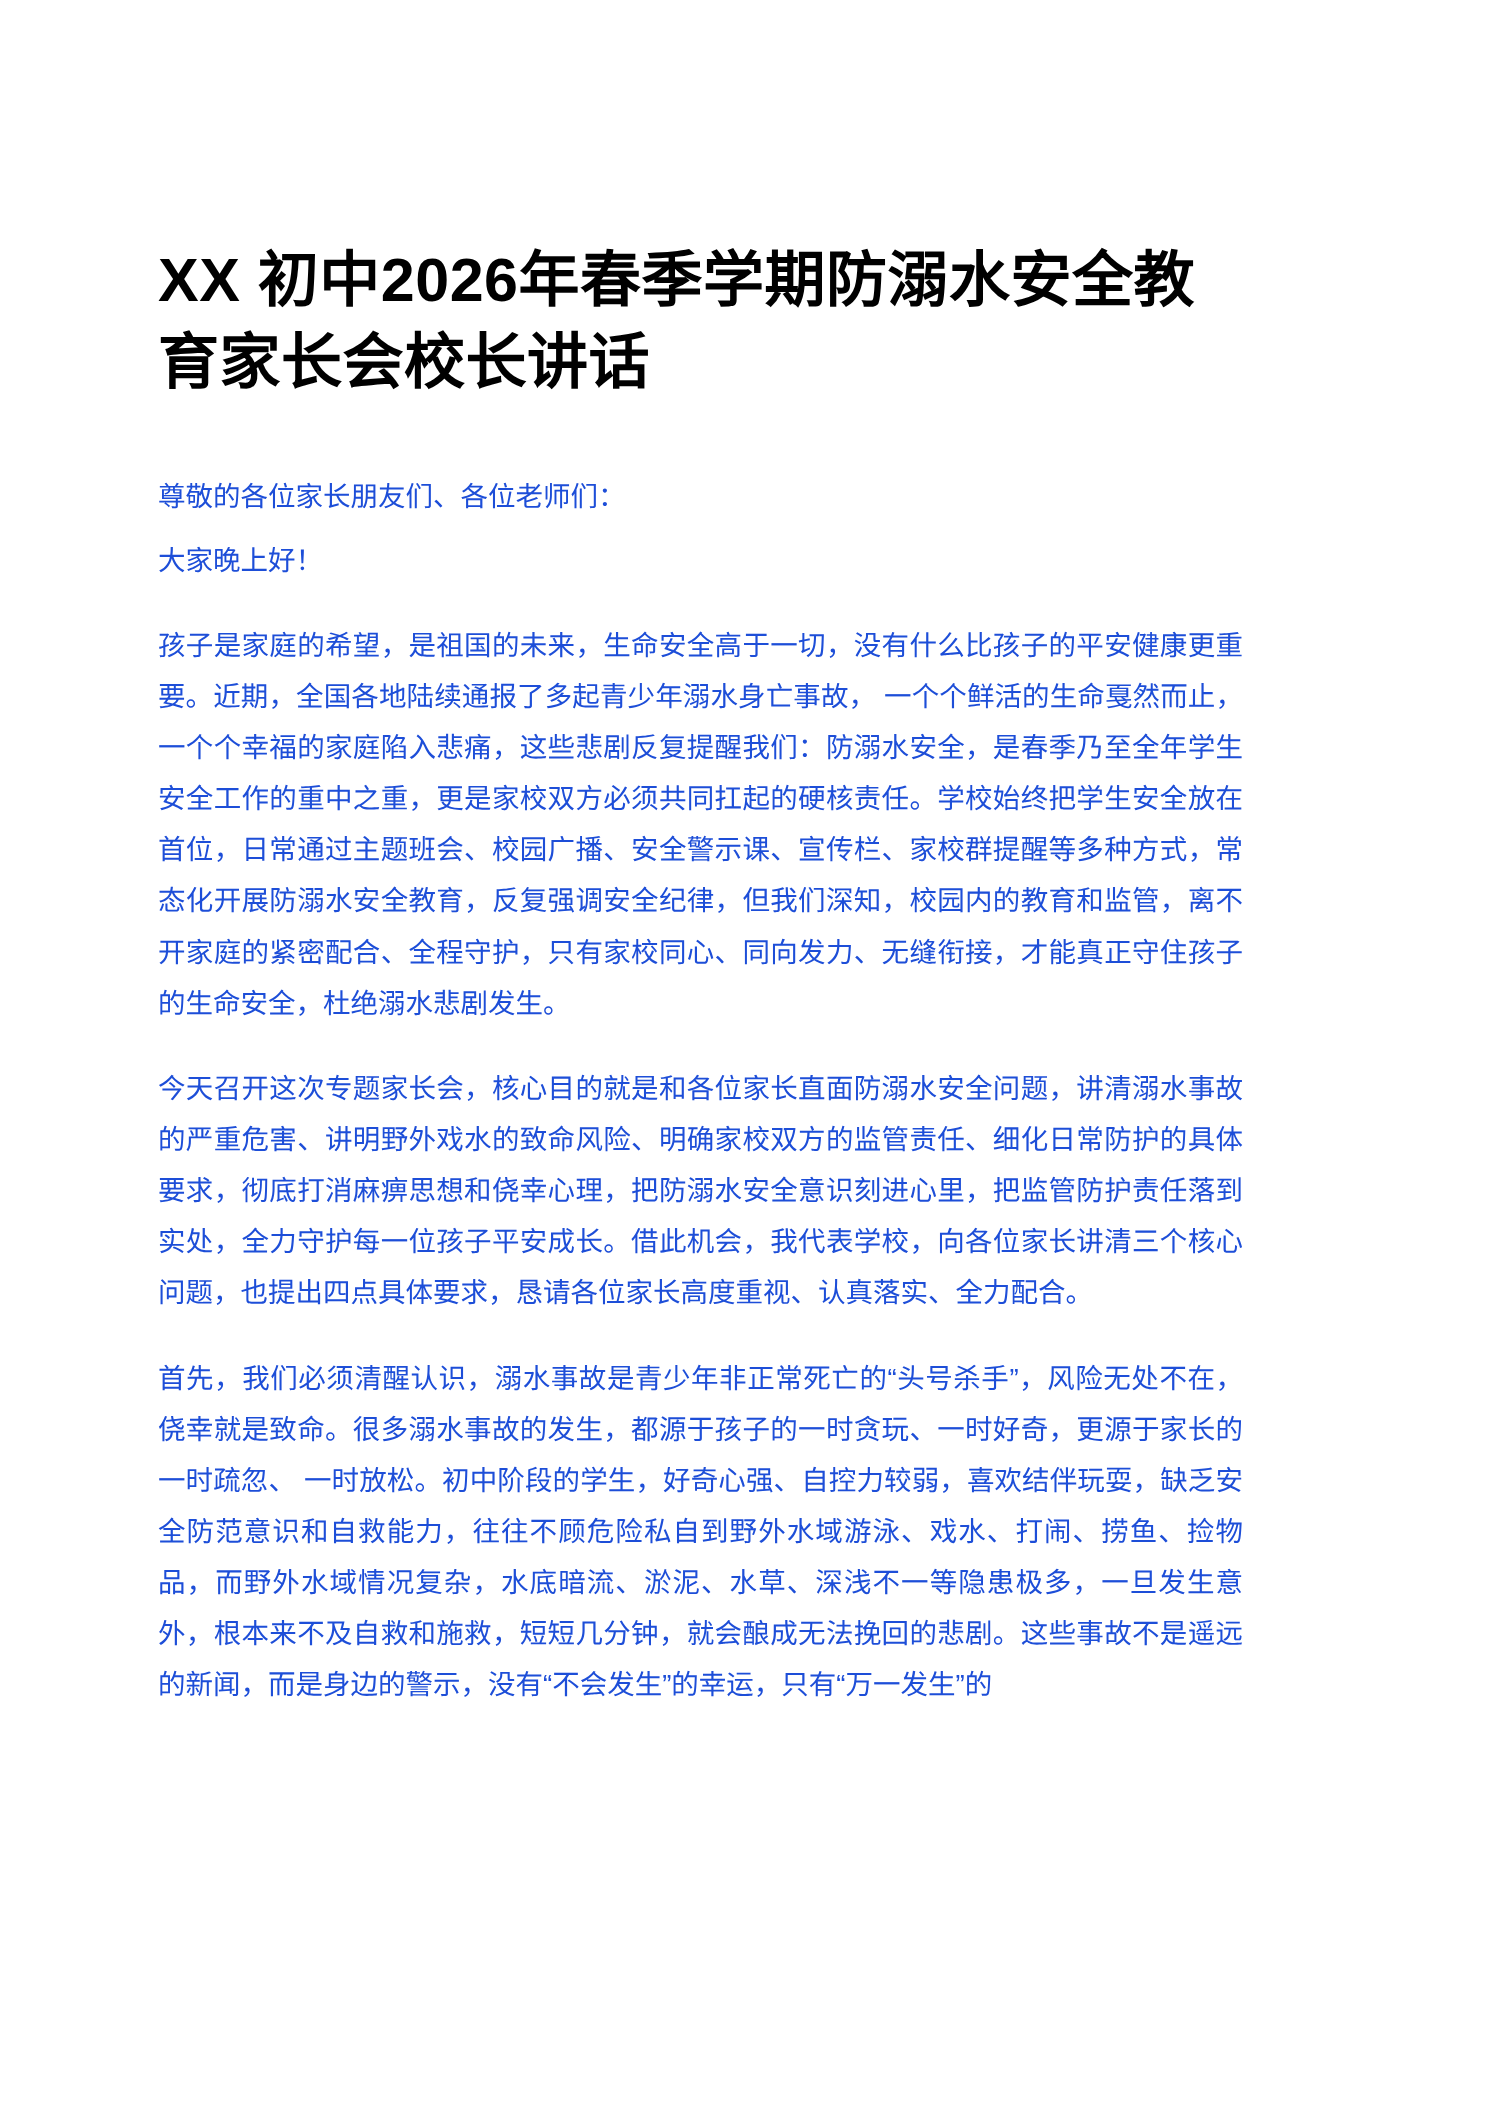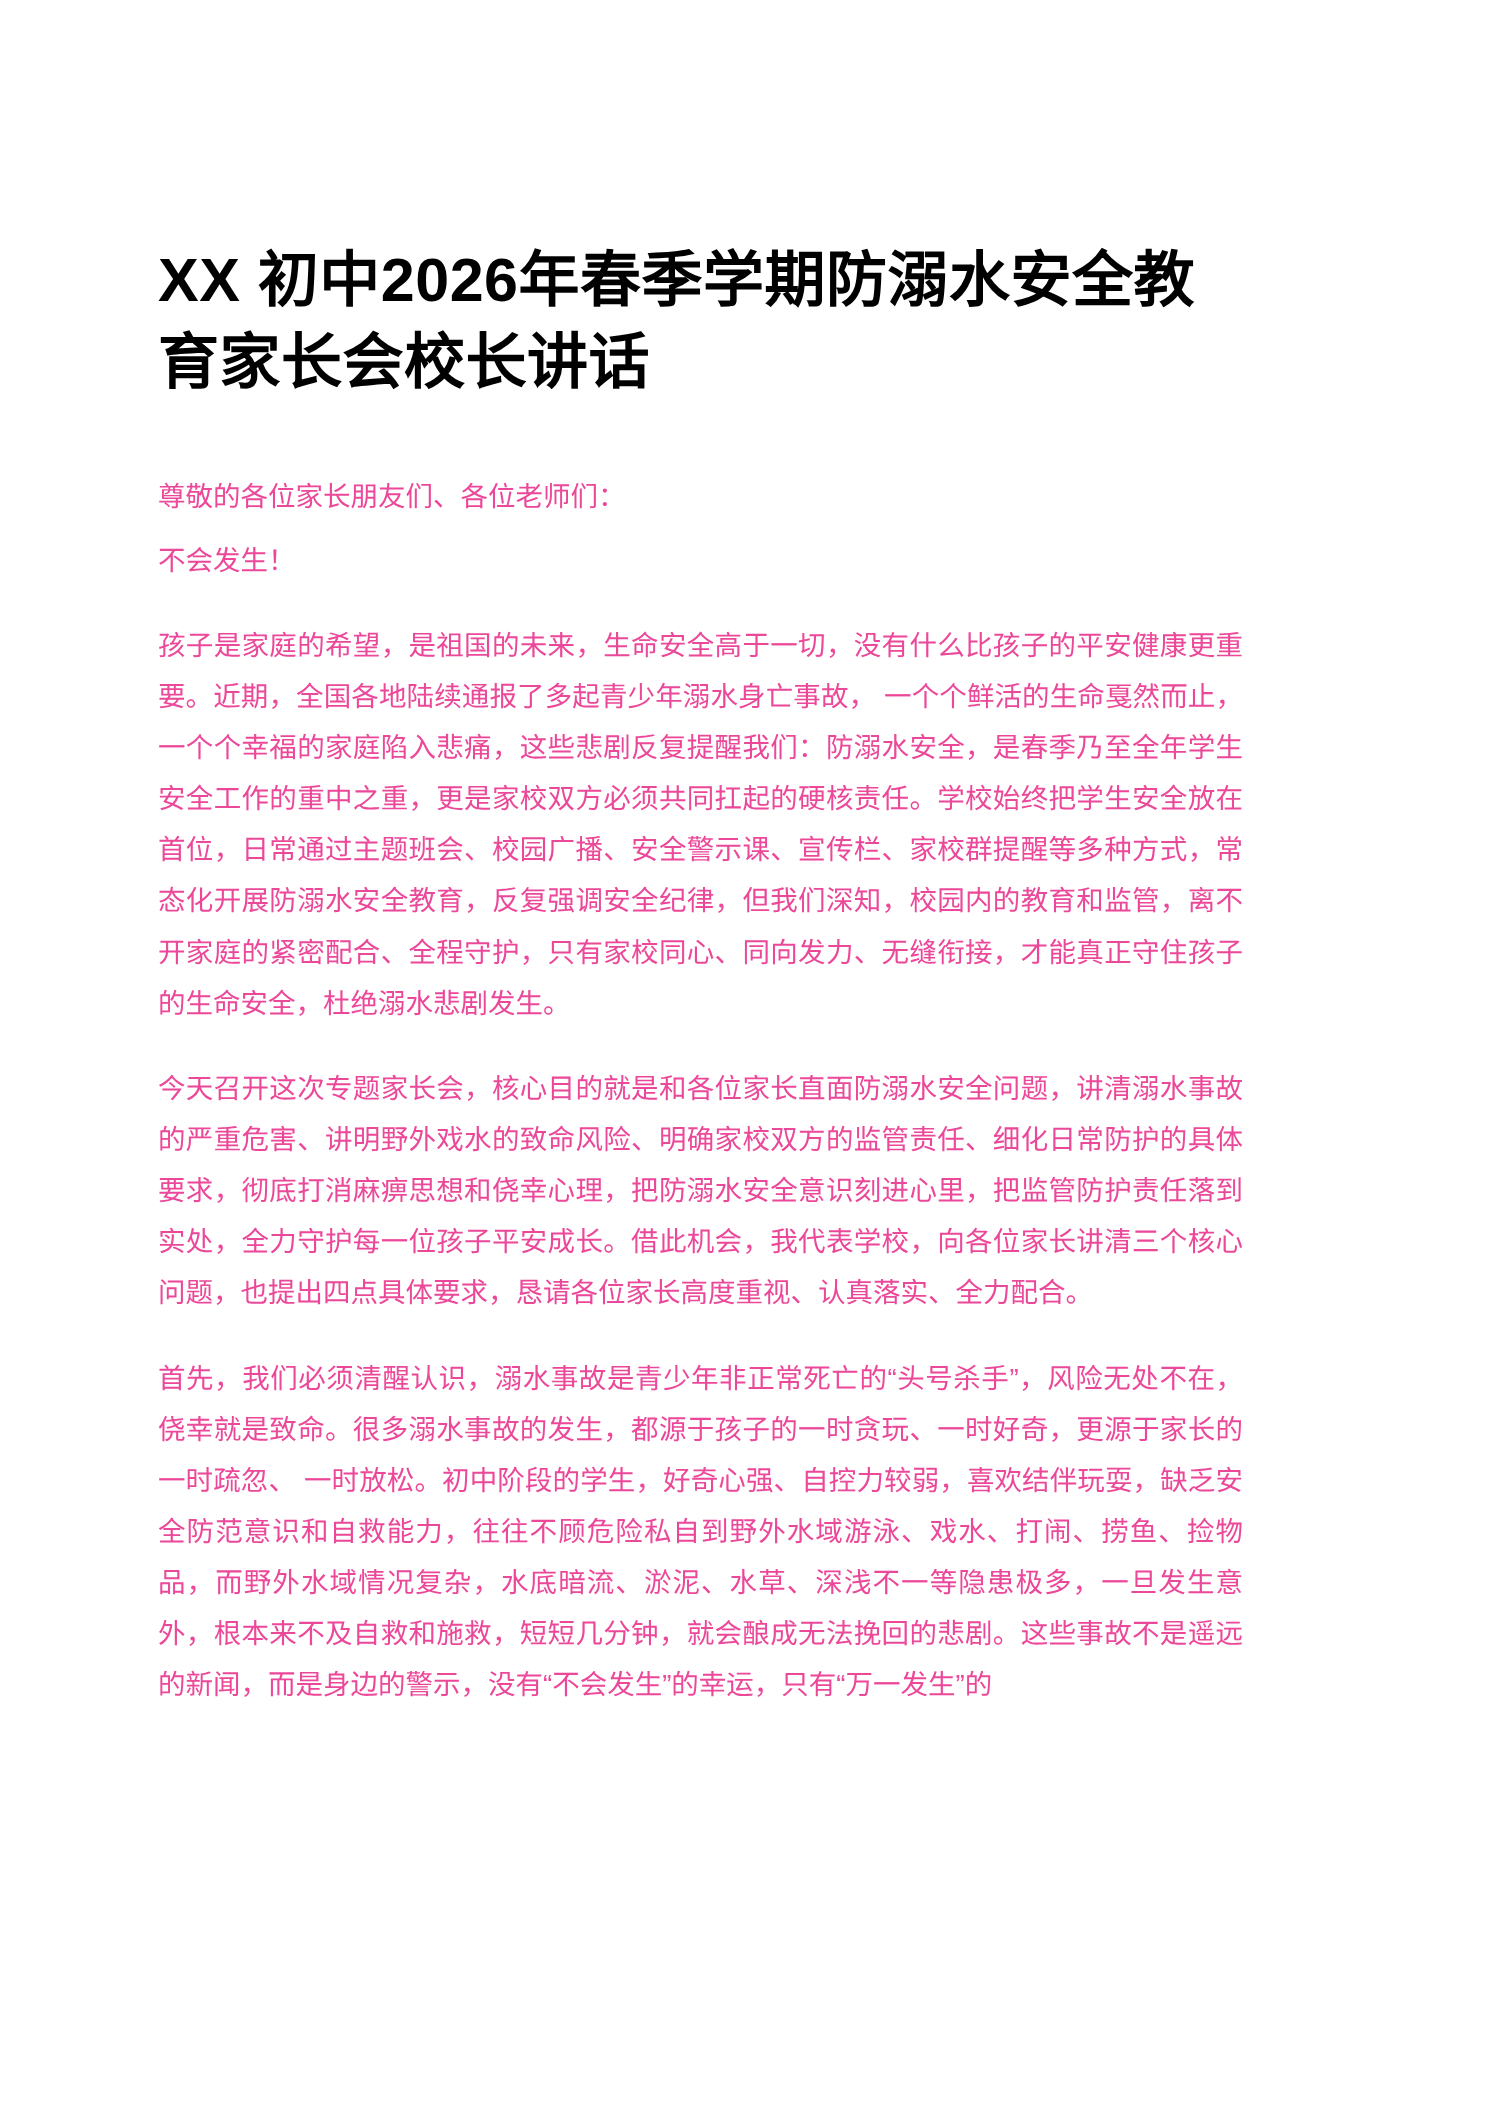--- a/index.html
+++ b/index.html
@@ -38,21 +38,21 @@
   .body-block {
     margin-top: 68px;
   }
   p.para {
     margin: 0 0 26px 0;
     font-family: "Liberation Sans", "DejaVu Sans", sans-serif;
     font-size: 27.5px;
     line-height: 1.86;
     text-align: justify;
     text-justify: inter-ideograph;
-    color: #ec4899;
+    color: #1d4ed8;
     word-break: break-all;
   }
   p.para.tight {
     margin-bottom: 12px;
   }
   p.para.gap {
     margin-bottom: 34px;
   }
   p.para:last-child {
     margin-bottom: 0;
@@ -63,20 +63,20 @@
 
 <div class="page">
   <div class="content">
 
     <h1 class="doc-title">
       <span>XX 初中2026年春季学期防溺水安</span><span>全教育家长会校长讲话</span>
     </h1>
 
     <div class="body-block">
       <p class="para tight">尊敬的各位家长朋友们、各位老师们：</p>
-      <p class="para gap">不会发生！</p>
+      <p class="para gap">大家晚上好！</p>
       <p class="para gap">孩子是家庭的希望，是祖国的未来，生命安全高于一切，没有什么比孩子的平安健康更重要。近期，全国各地陆续通报了多起青少年溺水身亡事故， 一个个鲜活的生命戛然而止，一个个幸福的家庭陷入悲痛，这些悲剧反复提醒我们：防溺水安全，是春季乃至全年学生安全工作的重中之重，更是家校双方必须共同扛起的硬核责任。学校始终把学生安全放在首位，日常通过主题班会、校园广播、安全警示课、宣传栏、家校群提醒等多种方式，常态化开展防溺水安全教育，反复强调安全纪律，但我们深知，校园内的教育和监管，离不开家庭的紧密配合、全程守护，只有家校同心、同向发力、无缝衔接，才能真正守住孩子的生命安全，杜绝溺水悲剧发生。</p>
       <p class="para gap">今天召开这次专题家长会，核心目的就是和各位家长直面防溺水安全问题，讲清溺水事故的严重危害、讲明野外戏水的致命风险、明确家校双方的监管责任、细化日常防护的具体要求，彻底打消麻痹思想和侥幸心理，把防溺水安全意识刻进心里，把监管防护责任落到实处，全力守护每一位孩子平安成长。借此机会，我代表学校，向各位家长讲清三个核心问题，也提出四点具体要求，恳请各位家长高度重视、认真落实、全力配合。</p>
       <p class="para">首先，我们必须清醒认识，溺水事故是青少年非正常死亡的“头号杀手”，风险无处不在，侥幸就是致命。很多溺水事故的发生，都源于孩子的一时贪玩、一时好奇，更源于家长的一时疏忽、 一时放松。初中阶段的学生，好奇心强、自控力较弱，喜欢结伴玩耍，缺乏安全防范意识和自救能力，往往不顾危险私自到野外水域游泳、戏水、打闹、捞鱼、捡物品，而野外水域情况复杂，水底暗流、淤泥、水草、深浅不一等隐患极多，一旦发生意外，根本来不及自救和施救，短短几分钟，就会酿成无法挽回的悲剧。这些事故不是遥远的新闻，而是身边的警示，没有“不会发生”的幸运，只有“万一发生”的</p>
     </div>
 
   </div>
 </div>
 
 </body></html>

